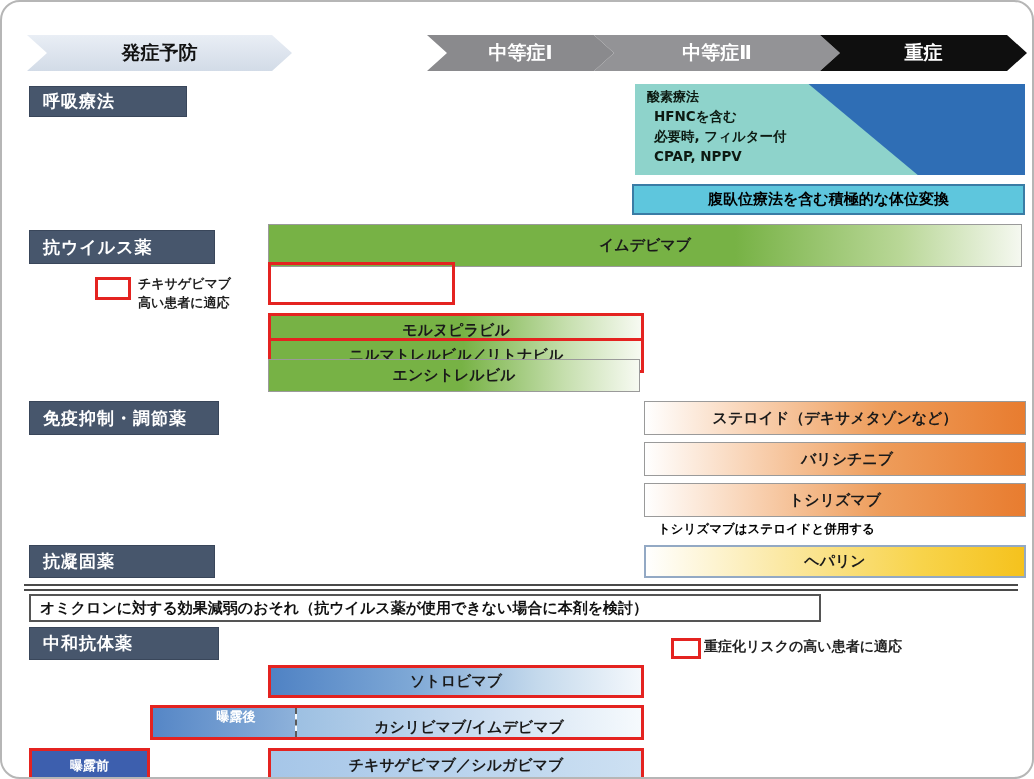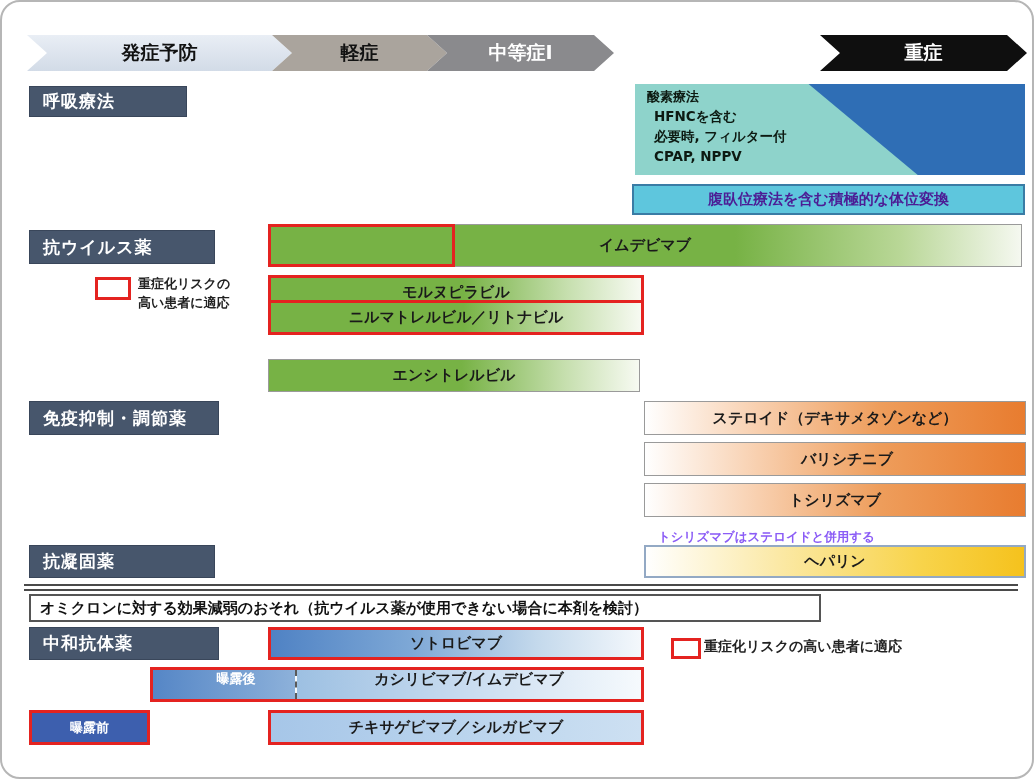--- a/index.html
+++ b/index.html
@@ -25,59 +25,59 @@
     background:#47566c;color:#fff;font-weight:bold;font-size:17px;
     display:flex;align-items:center;padding-left:13px;letter-spacing:1px;
     border:1px solid #39465a;
   }
   
   .bar{
     display:flex;align-items:center;justify-content:center;
     font-weight:bold;font-size:15px;color:#1a1a1a;
   }
   .gray-border{border:1px solid #9a9a9a;}
-  .red-border{border:3px solid #e42320;}
+  .red-border{border:3px solid #e42320;margin-top:38px;}
   .green-grad{background:linear-gradient(90deg,#77b245 0%,#77b245 52%,#c6dfae 80%,#f7faf2 100%);}
   .green-grad-long{background:linear-gradient(90deg,#77b245 0%,#77b245 62%,#b9d797 84%,#f5f8f0 100%);}
   .orange-grad{background:linear-gradient(90deg,#ffffff 0%,#f8cfae 30%,#ee9d5b 62%,#e87c2f 100%);}
   .yellow-grad{background:linear-gradient(90deg,#ffffff 0%,#fbe9a6 35%,#f8d44c 72%,#f5c21d 100%);}
   .blue-grad{background:linear-gradient(90deg,#4f82c4 0%,#7ea8d6 38%,#c4d9ec 72%,#f4f8fc 100%);}
   .lightblue{background:linear-gradient(90deg,#a6c6e8 0%,#bdd6ee 60%,#cde0f2 100%);}
   
   .oxy{background:#8ed3cb;}
   .ecmo{background:#2f6eb5;clip-path:polygon(44.5% 0,100% 0,100% 100%,72.5% 100%);}
   .oxy-title{font-weight:bold;font-size:13px;color:#0d1a12;}
   .oxy-line{font-weight:bold;font-size:13.5px;color:#0d1a12;line-height:20px;}
   .ecmo-text{color:#fff;font-weight:bold;font-size:15px;line-height:21px;}
-  .posbar{background:#5ec6dd;border:2px solid #3a7ca5;display:flex;align-items:center;justify-content:center;font-weight:bold;font-size:15px;color:#4c1d95;}
+  .posbar{background:#5ec6dd;border:2px solid #3a7ca5;display:flex;align-items:center;justify-content:center;font-weight:bold;font-size:15px;color:#000000;}
   
   .legend-swatch{border:3px solid #e42320;background:#fff;}
-  .note{font-weight:bold;font-size:12.5px;color:#8b5cf6;line-height:18px;margin-top:8px;}
+  .note{font-weight:bold;font-size:12.5px;color:#000000;line-height:18px;}
   .legend-text{font-weight:bold;font-size:13px;color:#222;line-height:19px;}
   .omicron{background:#fff;border:2px solid #555;display:flex;align-items:center;padding-left:9px;font-weight:bold;font-size:15px;color:#111;}
   .divider{border-top:2px solid #4a4a4a;border-bottom:2px solid #4a4a4a;height:7px;}
   
   .exposure-seg{background:linear-gradient(90deg,#5586c6,#8db1da);display:flex;align-items:flex-start;justify-content:center;color:#fff;font-weight:bold;font-size:13px;padding-left:24px;}
-  .casi-right{background:linear-gradient(90deg,#9dc0e2 0%,#c9dcf0 50%,#f6fafd 100%);display:flex;align-items:flex-start;justify-content:center;font-weight:bold;font-size:15px;color:#1a1a1a;}
+  .casi-right{background:linear-gradient(90deg,#9dc0e2 0%,#c9dcf0 50%,#f6fafd 100%);display:flex;align-items:flex-end;justify-content:center;font-weight:bold;font-size:15px;color:#1a1a1a;}
   .dash-sep{border-left:2px dashed #5a5a5a;}
   .pre-exposure{background:#3d5fae;color:#fff;display:flex;align-items:center;justify-content:center;font-weight:bold;font-size:13px;}
 </style>
 </head>
 <body>
 
 <div id="canvas">
 
   <div class="abs stage s1" style="left:25px;top:33px;width:265px;">
       <span>発症予防</span>
     </div>
-  <div class="abs stage s2" style="left:270px;top:33px;width:175px;">
-      <span>軽症</span>
-    </div>
   <div class="abs stage s3" style="left:425px;top:33px;width:187px;">
       <span>中等症Ⅰ</span>
+    </div>
+  <div class="abs stage s4" style="left:592px;top:33px;width:246px;">
+      <span>中等症Ⅱ</span>
     </div>
   <div class="abs stage s5" style="left:818px;top:33px;width:207px;">
       <span>重症</span>
     </div>
 
   <div class="abs seclabel" style="left:27px;top:84px;width:158px;height:31px;">
       <span>呼吸療法</span>
     </div>
 
   <div class="abs oxy" style="left:633px;top:82px;width:390px;height:91px;">
@@ -100,21 +100,21 @@
 
   <div class="abs bar green-grad-long gray-border" style="left:266px;top:222px;width:754px;height:43px;">
       <span>イムデビマブ</span>
     </div>
   <div class="abs red-border" style="left:266px;top:222px;width:187px;height:43px;"></div>
 
   <div class="abs" style="left:93px;top:275px;width:30px;height:17px;">
       <div class="legend-swatch" style="width:100%;height:100%;"></div>
     </div>
   <div class="abs legend-text" style="left:136px;top:272px;">
-    <div>重症化リスクの</div>
+    <div>チキサゲビマブ</div>
     <div>高い患者に適応</div>
   </div>
 
   <div class="abs bar green-grad red-border" style="left:266px;top:273px;width:376px;height:35px;">
       <span>モルヌピラビル</span>
     </div>
   <div class="abs bar green-grad red-border" style="left:266px;top:298px;width:376px;height:35px;">
       <span>ニルマトレルビル／リトナビル</span>
     </div>
   <div class="abs bar green-grad gray-border" style="left:266px;top:357px;width:372px;height:33px;">

